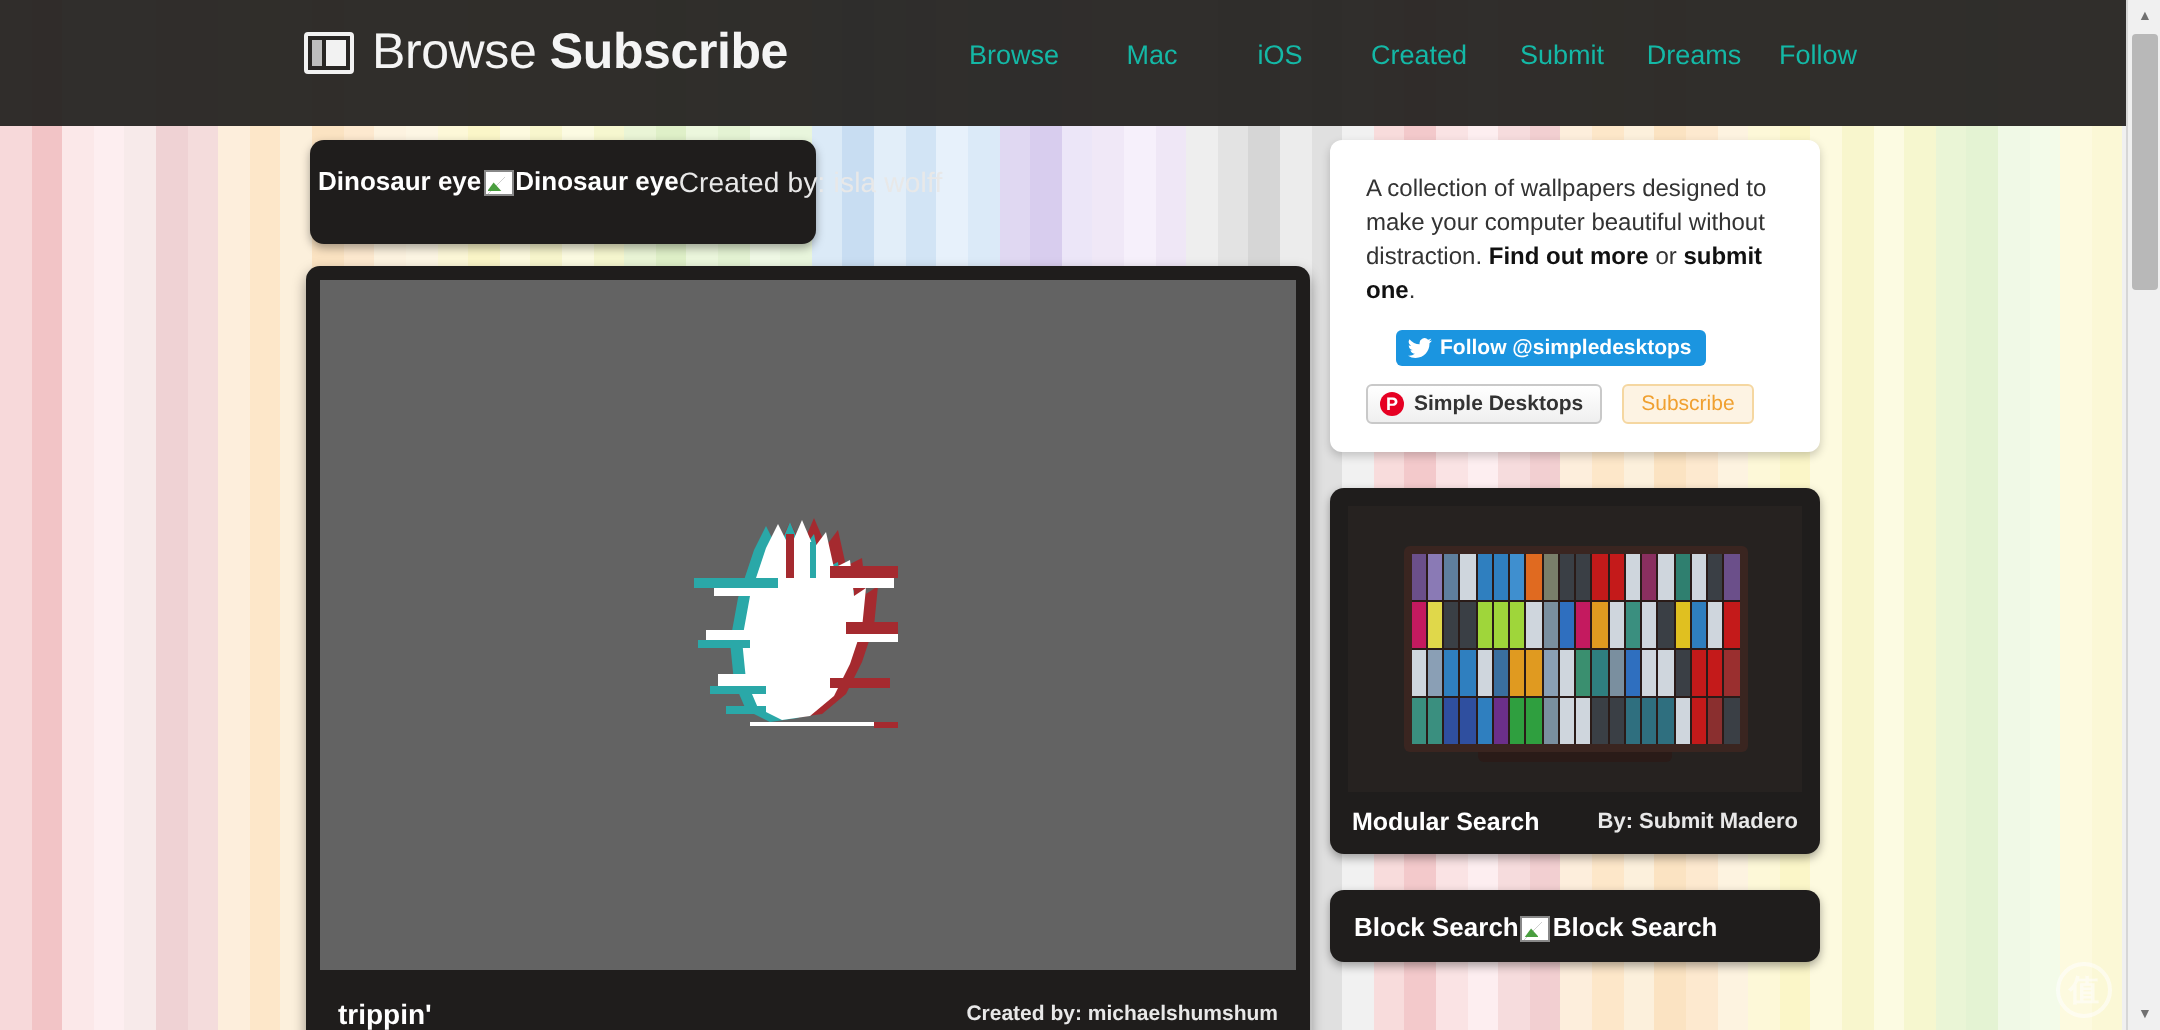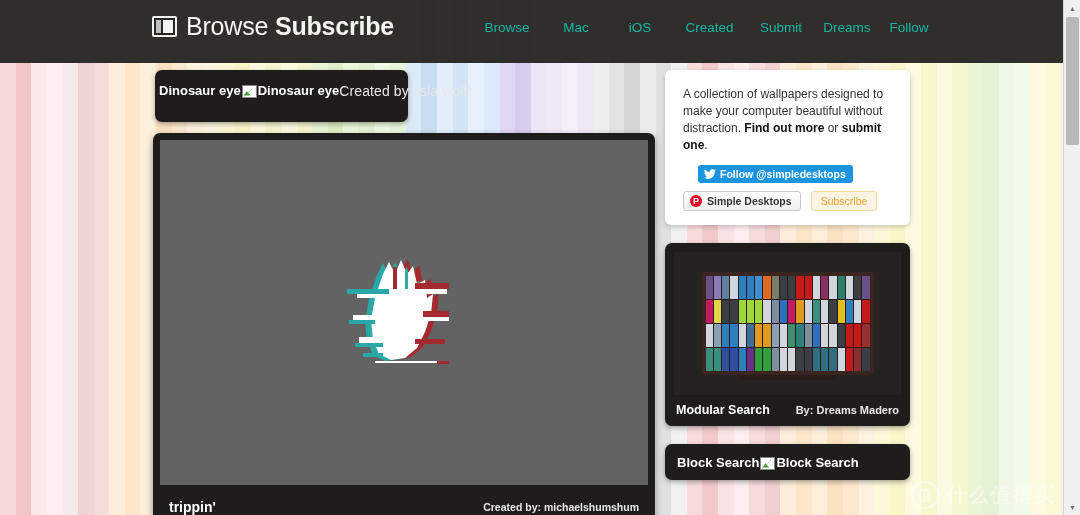--- a/index.html
+++ b/index.html
@@ -596,38 +596,37 @@
                 <div style="background: rgb(47, 111, 127);"></div>
                 <div style="background: rgb(207, 214, 221);"></div>
                 <div style="background: rgb(196, 26, 26);"></div>
                 <div style="background: rgb(138, 47, 47);"></div>
                 <div style="background: rgb(58, 63, 69);"></div>
               </div>
           </div>
         </div>
         <div class="card-meta">
           <span class="card-title">Modular Search</span>
-          <span class="card-author">By: Dreams Madero</span>
+          <span class="card-author">By: Submit Madero</span>
         </div>
       </div>
 
       <div id="block-card" class="side-card">
         <div class="broken-line">
           <span class="alt-text">Block Search</span>
           <span class="broken-img-icon"></span>
           <span class="alt-text">Block Search</span>
         </div>
       </div>
 
     </aside>
   </div>
 
   <div id="watermark">
     <span id="wm-logo">值</span>
-    <span id="wm-text">什么值得买</span>
   </div>
 
   <div id="scrollbar">
     <div class="sb-arrow" id="sb-up">▲</div>
     <div id="sb-thumb"></div>
     <div class="sb-arrow" id="sb-down">▼</div>
   </div>
 
 </div>
 

